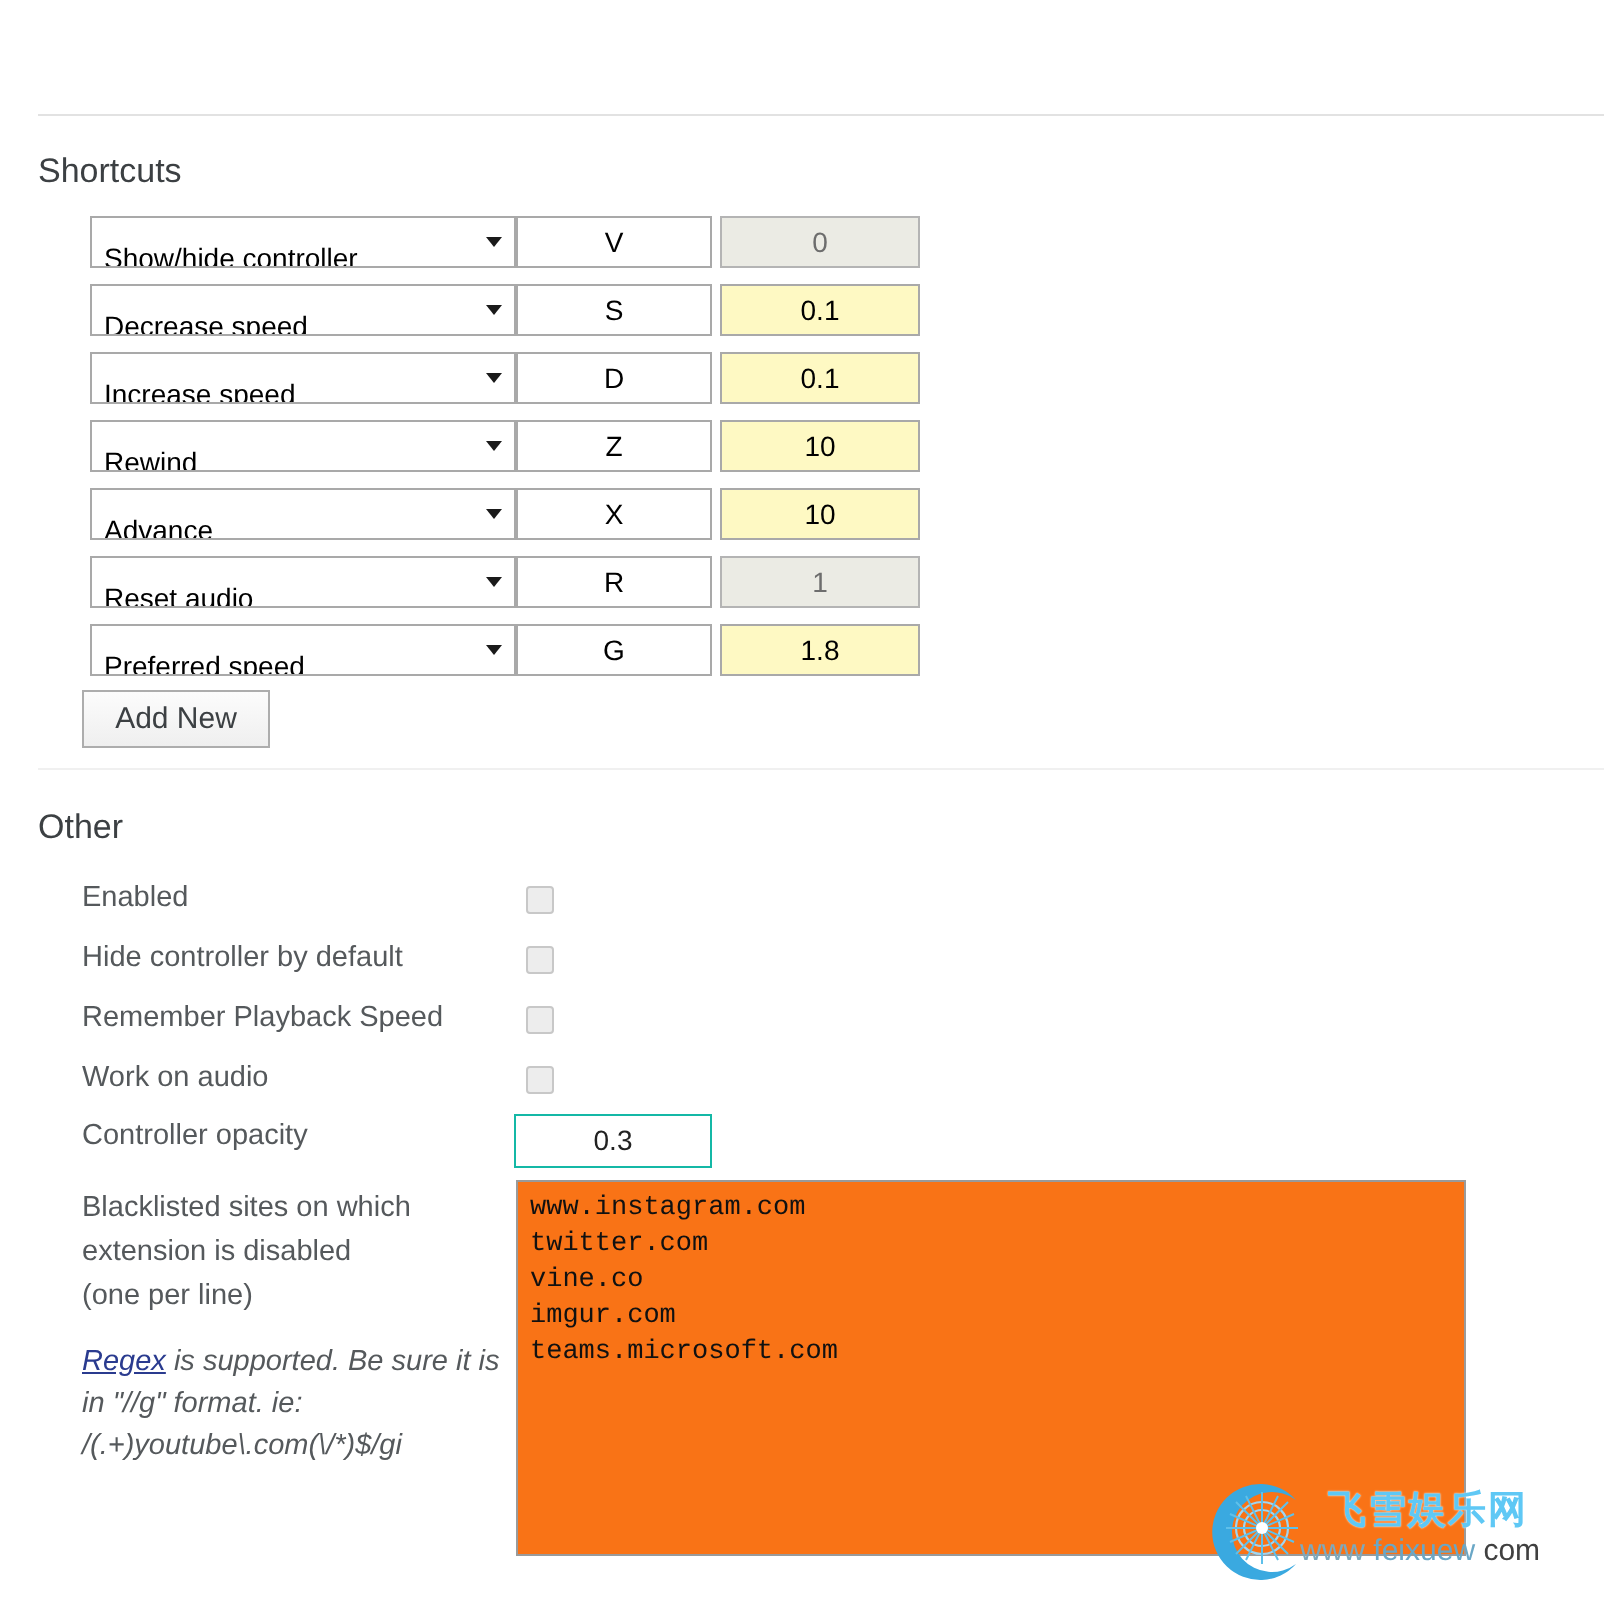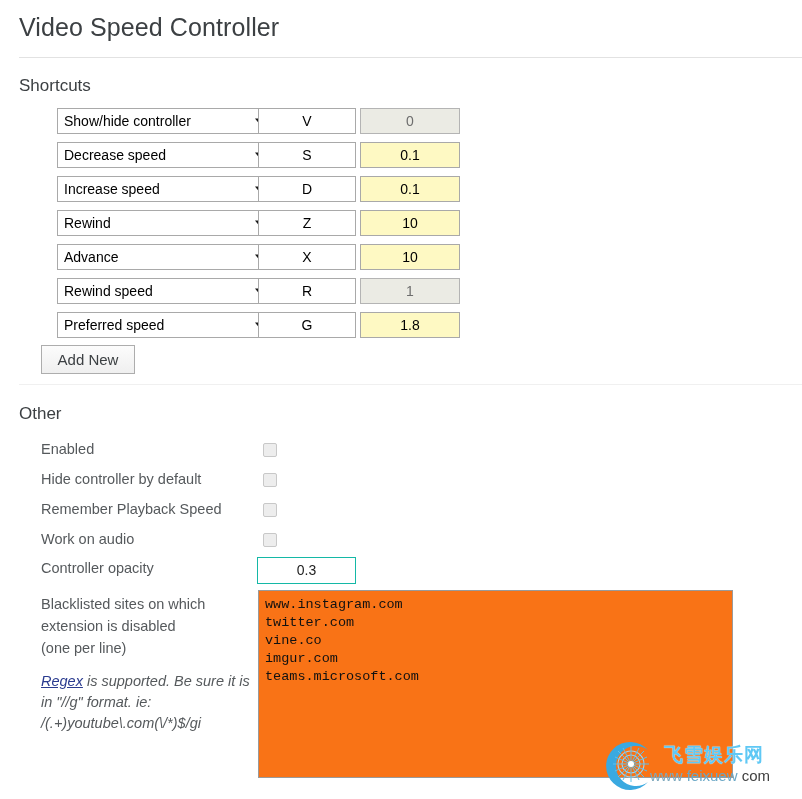--- a/index.html
+++ b/index.html
@@ -61,30 +61,30 @@
     position: absolute;
     left: 41px;
     top: 108px;
   }
   .shortcut-row {
     position: relative;
     height: 34px;
   }
   .sc-select {
     position: absolute;
-    left: 16px;
+    left: 4px;
     top: 0;
     width: 213px;
     height: 26px;
     border: 1px solid #a9a9a9;
     background: #ffffff;
     font-family: "Liberation Sans", sans-serif;
     font-size: 14px;
     color: #000000;
-    padding: 0 18px 0 6px;
+    padding: 8px 18px 0 6px;
     line-height: 24px;
     white-space: nowrap;
     overflow: hidden;
   }
   .sc-select .caret {
     position: absolute;
     right: 6px;
     top: 50%;
     transform: translateY(-50%);
     width: 0;
@@ -245,21 +245,20 @@
   }
   .wm-url .w-blue { color: #7ea9bd; }
   .wm-url .w-mid { color: #6aa7c6; }
   .wm-url .w-tan { color: #404040; }
 </style>
 </head>
 <body>
 
 <div id="page">
 
-  <div class="page-title">Video Speed Controller</div>
   <div class="divider-top"></div>
 
   <div class="section-heading shortcuts">Shortcuts</div>
 
   <div class="shortcuts-table">
       <div class="shortcut-row">
         <div class="sc-select"><span>Show/hide controller</span><span class="caret"></span></div>
         <div class="sc-key">V</div>
         <div class="sc-value disabled">0</div>
       </div>
@@ -277,21 +276,21 @@
         <div class="sc-select"><span>Rewind</span><span class="caret"></span></div>
         <div class="sc-key">Z</div>
         <div class="sc-value">10</div>
       </div>
       <div class="shortcut-row">
         <div class="sc-select"><span>Advance</span><span class="caret"></span></div>
         <div class="sc-key">X</div>
         <div class="sc-value">10</div>
       </div>
       <div class="shortcut-row">
-        <div class="sc-select"><span>Rewind speed</span><span class="caret"></span></div>
+        <div class="sc-select"><span>Reset audio</span><span class="caret"></span></div>
         <div class="sc-key">R</div>
         <div class="sc-value disabled">1</div>
       </div>
       <div class="shortcut-row">
         <div class="sc-select"><span>Preferred speed</span><span class="caret"></span></div>
         <div class="sc-key">G</div>
         <div class="sc-value">1.8</div>
       </div>
     </div>
 

